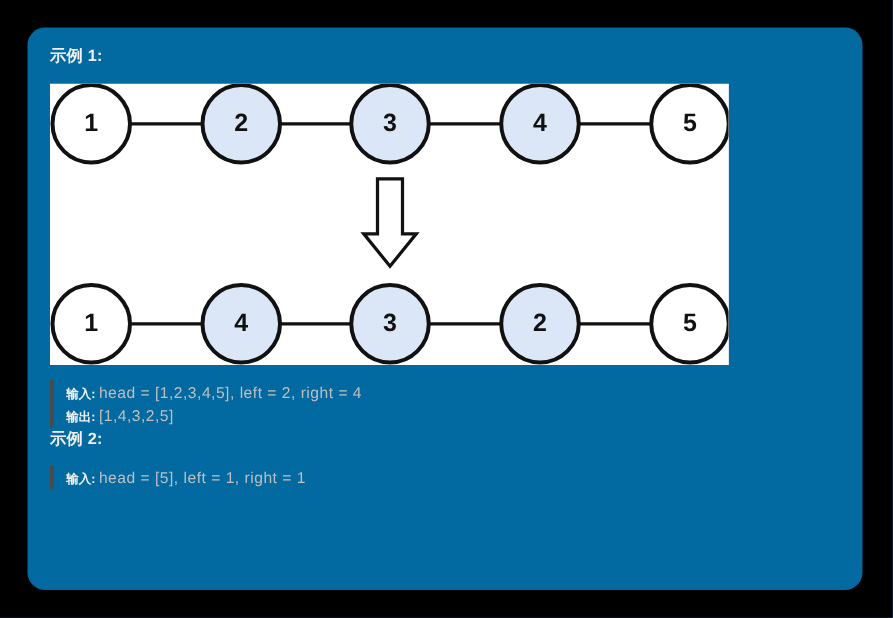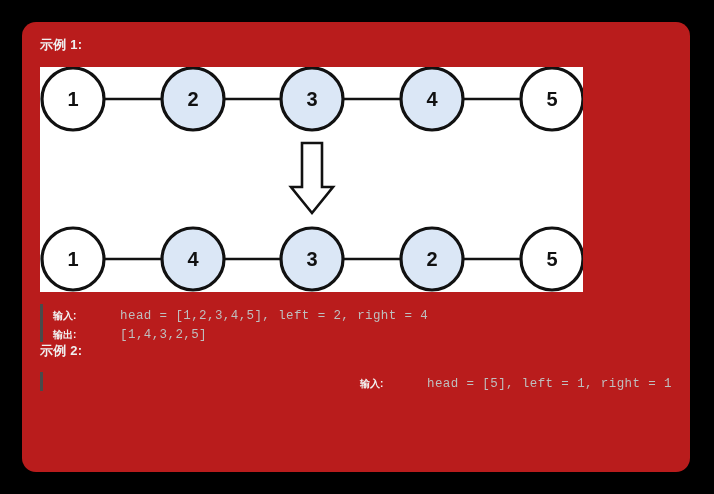--- a/index.html
+++ b/index.html
@@ -14,21 +14,21 @@
     font-family: "Liberation Sans", "DejaVu Sans", sans-serif;
     -webkit-font-smoothing: antialiased;
   }
 
   #card {
     position: absolute;
     left: 22px;
     top: 22px;
     width: 668px;
     height: 450px;
-    background: #b91c1c;
+    background: #0369a1;
     border-radius: 14px;
     box-sizing: border-box;
     padding: 14px 18px 16px 18px;
     overflow: hidden;
   }
 
   .example-heading {
     color: #f0f0f0;
     font-size: 13px;
     font-weight: bold;
@@ -66,26 +66,25 @@
   }
   .io-label {
     color: #f2f2f2;
     font-size: 10px;
     font-weight: bold;
     font-family: "Liberation Sans", "DejaVu Sans", sans-serif;
   }
   .io-value {
     color: #bfbfbf;
     font-size: 12.5px;
-    font-family: Liberation Mono, monospace;
+    font-family: Liberation Sans, sans-serif;
     letter-spacing: 0.4px;
-    margin-left: 41px;
   }
   .heading-2-wrap { }
-  .block-2 { margin-top: 12px; text-align: right; }
+  .block-2 { margin-top: 12px; }
 </style>
 </head>
 <body>
 
 <div id="card">
 
   <div class="example-heading">示例 1:</div>
 
   <div id="diagram-wrap">
     <svg id="diagram-svg" width="543" height="225" viewBox="0 0 543 225">

